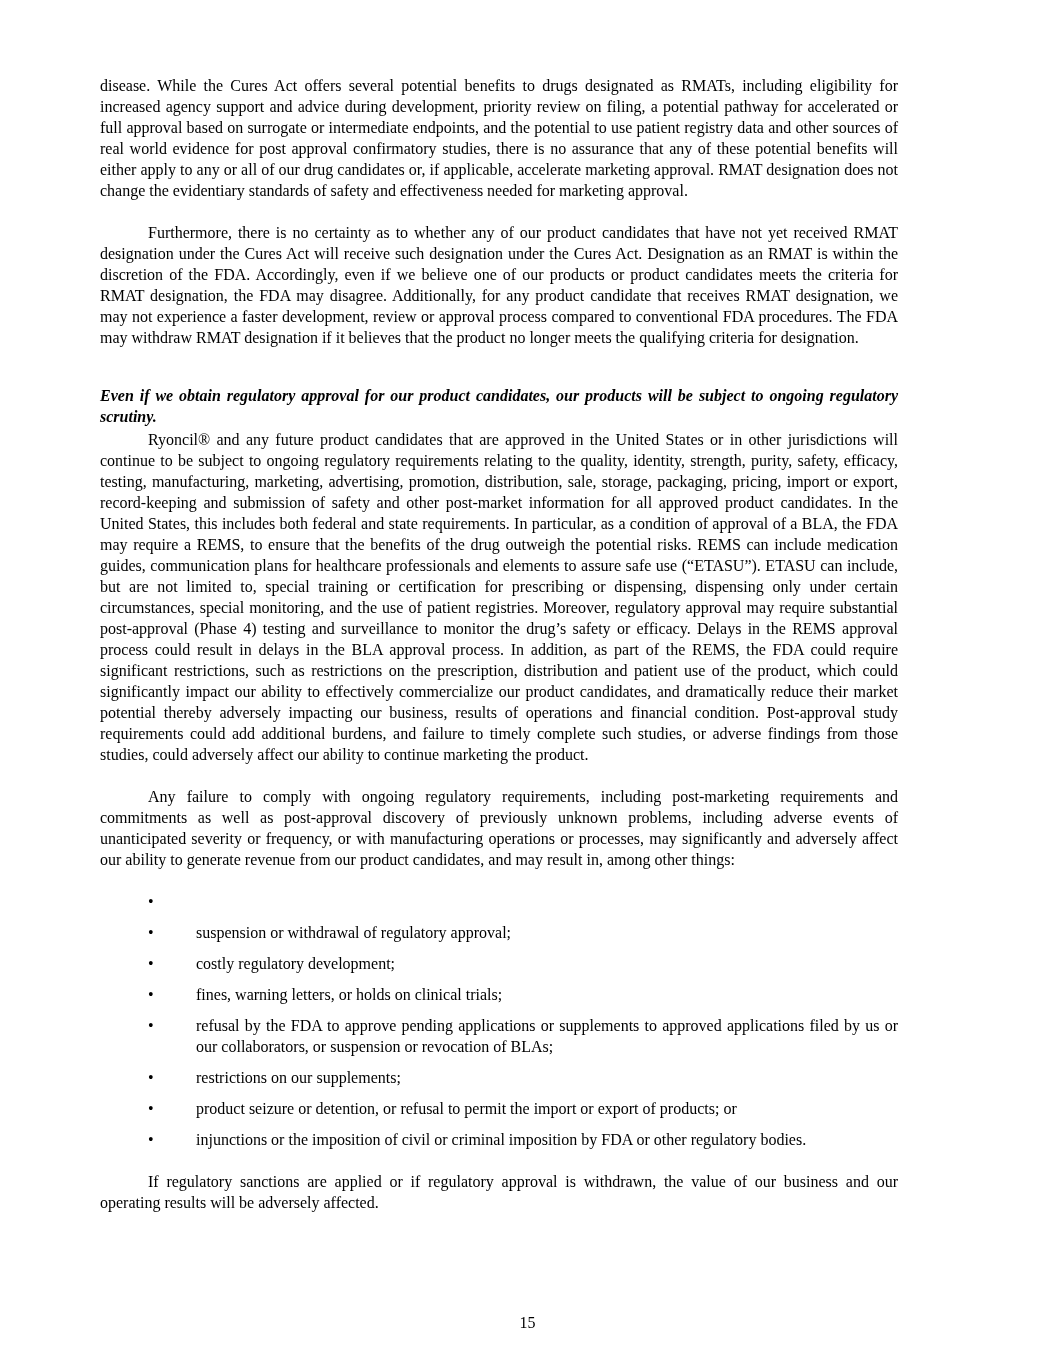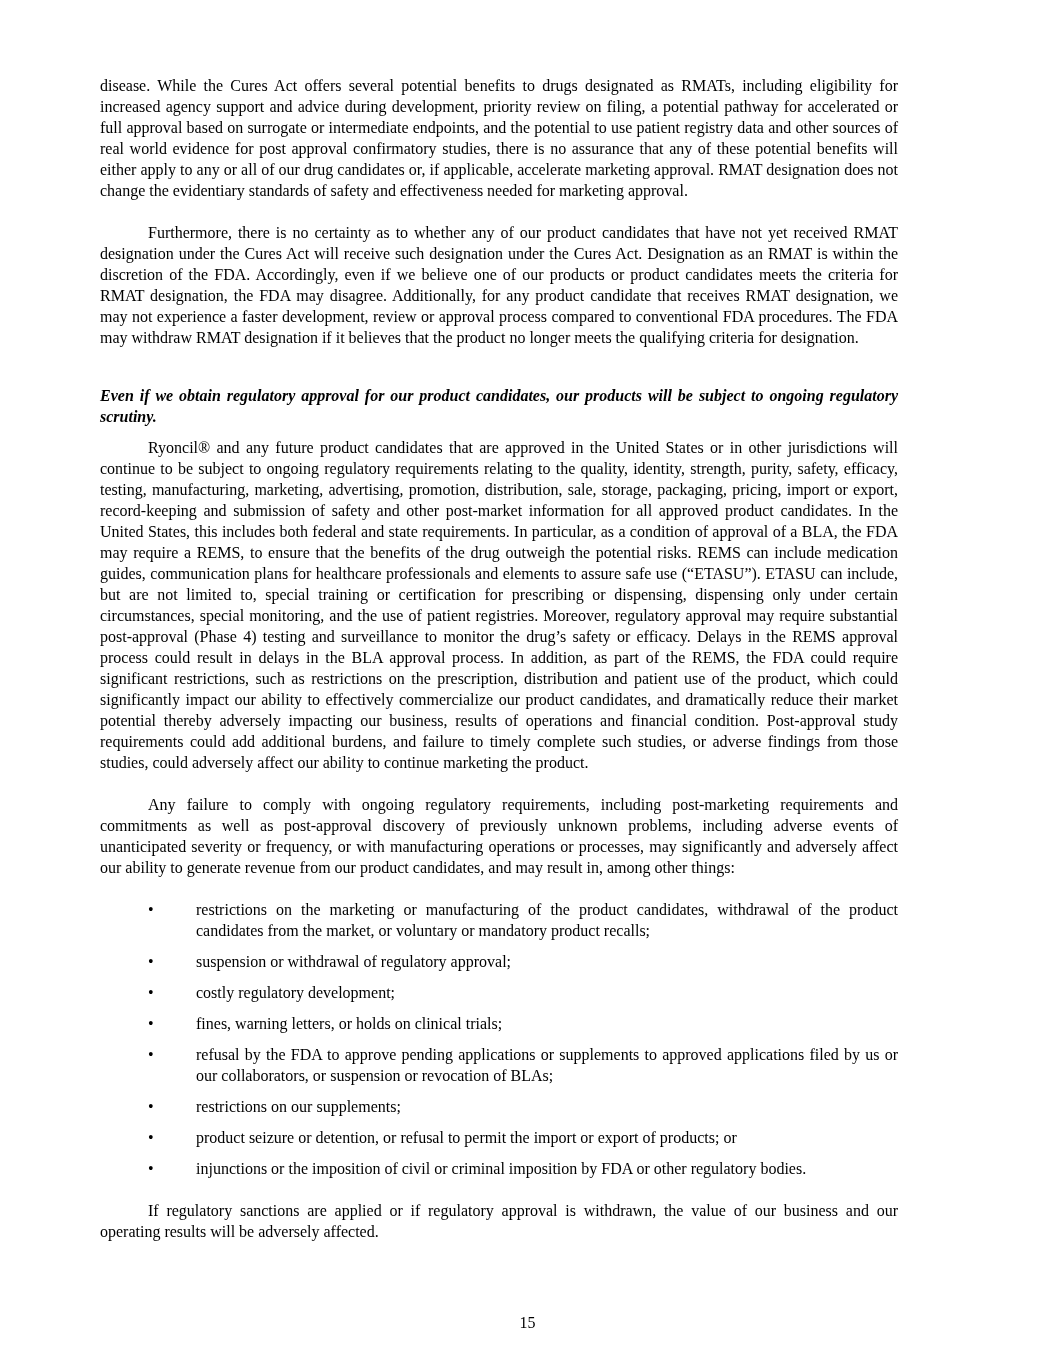--- a/index.html
+++ b/index.html
@@ -27,21 +27,21 @@
     margin-bottom: 21px;
   }
   .para.indent {
     text-indent: 48px;
   }
   .heading {
     font-weight: bold;
     font-style: italic;
     text-align: justify;
     margin-top: 37px;
-    margin-bottom: 10px;
+    margin-bottom: 2px;
   }
   .bullets {
     list-style: none;
     margin-bottom: 21px;
   }
   .bullet-item {
     display: flex;
     align-items: flex-start;
     margin-bottom: 10px;
   }
@@ -72,21 +72,20 @@
 
   <p class="heading">Even if we obtain regulatory approval for our product candidates, our products will be subject to ongoing regulatory scrutiny.</p>
 
   <p class="para indent">Ryoncil® and any future product candidates that are approved in the United States or in other jurisdictions will continue to be subject to ongoing regulatory requirements relating to the quality, identity, strength, purity, safety, efficacy, testing, manufacturing, marketing, advertising, promotion, distribution, sale, storage, packaging, pricing, import or export, record-keeping and submission of safety and other post-market information for all approved product candidates. In the United States, this includes both federal and state requirements. In particular, as a condition of approval of a BLA, the FDA may require a REMS, to ensure that the benefits of the drug outweigh the potential risks. REMS can include medication guides, communication plans for healthcare professionals and elements to assure safe use (“ETASU”). ETASU can include, but are not limited to, special training or certification for prescribing or dispensing, dispensing only under certain circumstances, special monitoring, and the use of patient registries. Moreover, regulatory approval may require substantial post-approval (Phase 4) testing and surveillance to monitor the drug’s safety or efficacy. Delays in the REMS approval process could result in delays in the BLA approval process. In addition, as part of the REMS, the FDA could require significant restrictions, such as restrictions on the prescription, distribution and patient use of the product, which could significantly impact our ability to effectively commercialize our product candidates, and dramatically reduce their market potential thereby adversely impacting our business, results of operations and financial condition. Post-approval study requirements could add additional burdens, and failure to timely complete such studies, or adverse findings from those studies, could adversely affect our ability to continue marketing the product.</p>
 
   <p class="para indent">Any failure to comply with ongoing regulatory requirements, including post-marketing requirements and commitments as well as post-approval discovery of previously unknown problems, including adverse events of unanticipated severity or frequency, or with manufacturing operations or processes, may significantly and adversely affect our ability to generate revenue from our product candidates, and may result in, among other things:</p>
 
   <ul class="bullets">
     <li class="bullet-item">
       <span class="bullet-marker">•</span>
-      <span class="bullet-text">restrictions on the marketing or manufacturing of the product candidates, withdrawal of the product candidates from the market, or voluntary or mandatory product recalls;</span>
     </li>
     <li class="bullet-item">
       <span class="bullet-marker">•</span>
       <span class="bullet-text">suspension or withdrawal of regulatory approval;</span>
     </li>
     <li class="bullet-item">
       <span class="bullet-marker">•</span>
       <span class="bullet-text">costly regulatory development;</span>
     </li>
     <li class="bullet-item">

